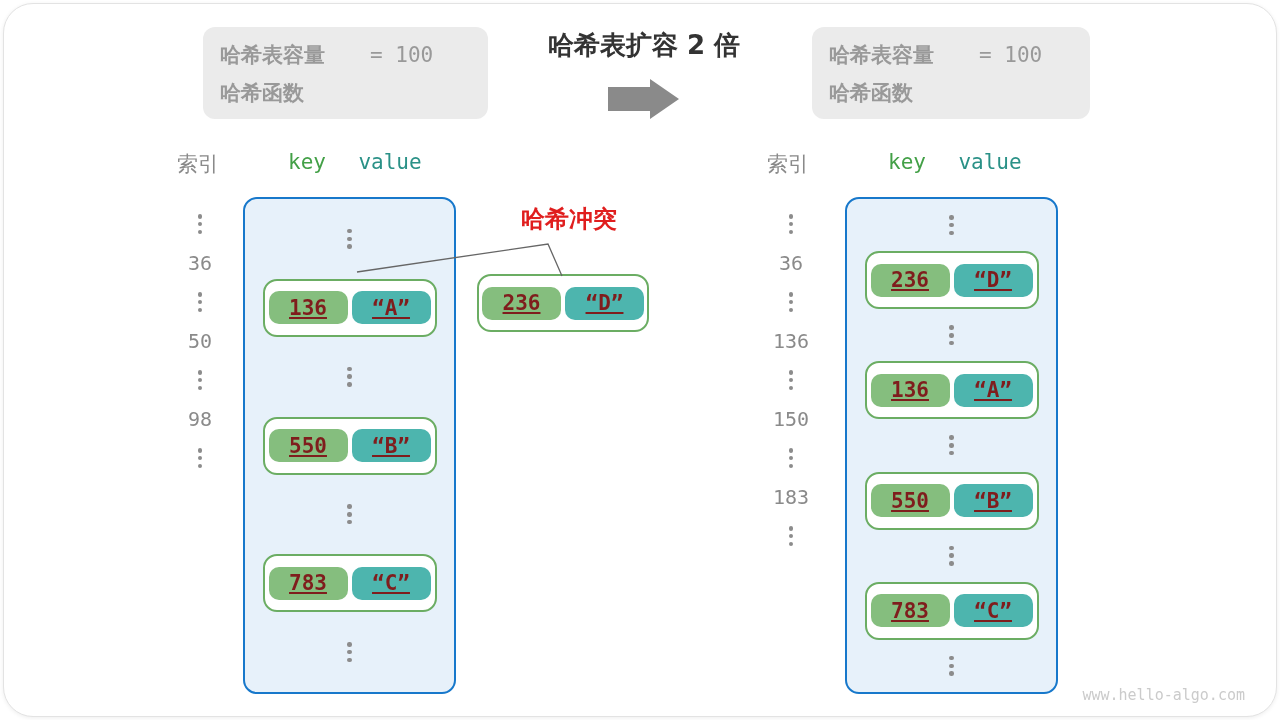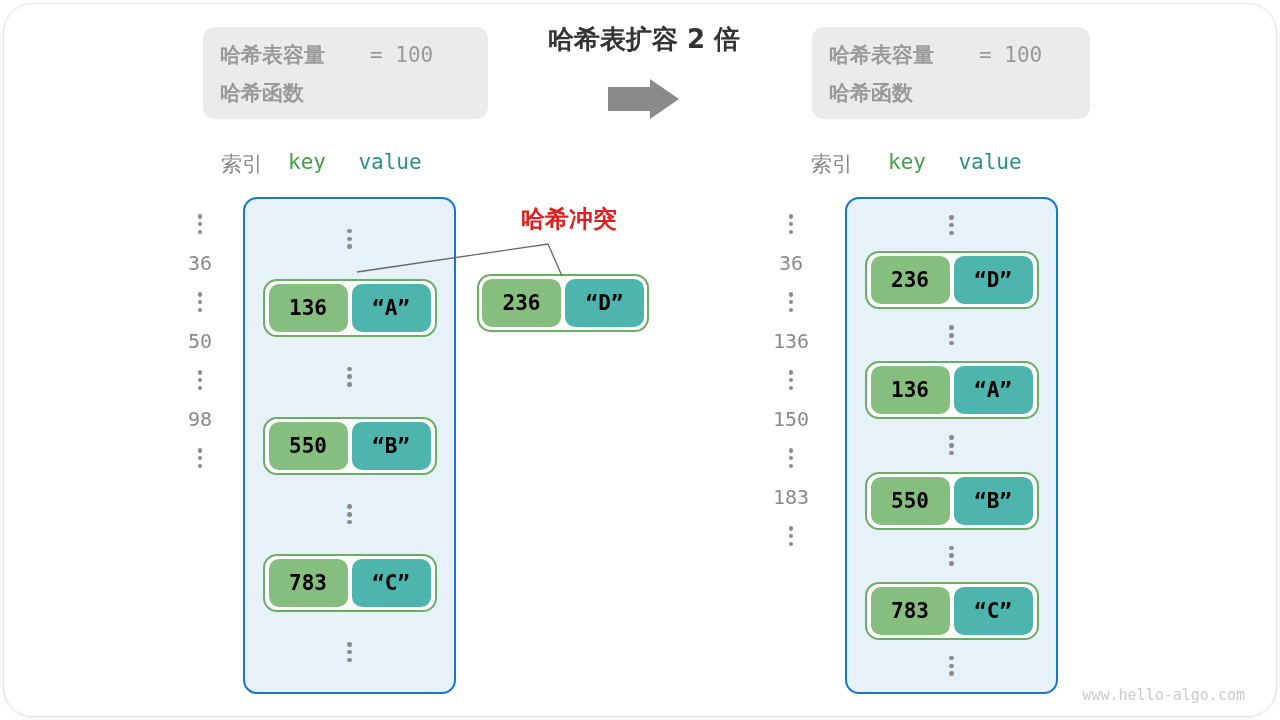--- a/index.html
+++ b/index.html
@@ -19,27 +19,27 @@
   
   .info-box{background:var(--info-bg);border-radius:12px;height:92px;top:27px;
             padding:9px 0 0 17px;color:var(--gray-text);font-size:21px;line-height:38px;}
   .info-left{left:203px;width:285px;}
   .info-right{left:812px;width:278px;}
   .info-line{display:flex;align-items:flex-end;white-space:nowrap;gap:36px;}
   .info-line .cjk{font-weight:bold;}
   .info-line .code{font-family:"DejaVu Sans Mono","Liberation Mono",monospace;margin-left:9px;}
 
   
-  .title{left:508px;top:22px;width:272px;text-align:center;font-size:26px;
+  .title{left:508px;top:28px;width:272px;text-align:center;font-size:26px;
          font-weight:bold;color:var(--title-dark);white-space:nowrap;}
   .arrow-svg{left:608px;top:78px;}
 
   
   .col-head{top:150px;transform:translateX(-50%);font-size:21px;white-space:nowrap;}
-  .head-index{color:var(--index-gray);margin-left:44px;}
+  .head-index{color:var(--index-gray);}
   .head-key{color:var(--header-key-green);font-family:"DejaVu Sans Mono","Liberation Mono",monospace;}
   .head-value{color:var(--header-value-teal);font-family:"DejaVu Sans Mono","Liberation Mono",monospace;}
 
   
   .htable{top:197px;width:213px;height:497px;background:var(--table-fill);
           border:2.5px solid var(--table-border);border-radius:14px;
           display:flex;flex-direction:column;justify-content:space-evenly;align-items:center;}
   .table-left{left:243px;}
   .table-right{left:845px;}
   .idx-col{top:212px;width:60px;height:497px;border:2.5px solid transparent;
@@ -50,23 +50,23 @@
   .idx-num{height:58px;display:flex;align-items:center;justify-content:center;
            font-family:"DejaVu Sans Mono","Liberation Mono",monospace;}
 
   
   .dots{height:20px;display:flex;flex-direction:column;justify-content:space-between;align-items:center;}
   .dots i{display:block;width:4.5px;height:4.5px;border-radius:50%;background:#8C8C8C;}
 
   
   .pair{width:174px;height:58px;background:#fff;border:2px solid var(--pair-border);
         border-radius:14px;display:flex;align-items:center;justify-content:center;gap:4px;flex:none;}
-  .cellbox{width:79px;height:48px;border-radius:10px;display:flex;align-items:center;
-           justify-content:center;color:#000000;font-weight:bold;font-size:21px;
-           font-family:"DejaVu Sans Mono","Liberation Mono",monospace;}
+  .cellbox{width:79px;height:33px;border-radius:10px;display:flex;align-items:center;
+           justify-content:center;color:#7f1d1d;font-weight:bold;font-size:21px;
+           font-family:"DejaVu Sans Mono","Liberation Mono",monospace;text-decoration:underline;}
   .kbox{background:var(--key-green);}
   .vbox{background:var(--value-teal);}
   .overflow-pair{left:477px;top:274px;width:172px;}
 
   
   .collision-label{left:545px;top:203px;transform:translateX(-50%);font-size:24px;
                    font-weight:bold;color:var(--collision-red);white-space:nowrap;margin-left:24px;}
   .lines-svg{left:0;top:0;pointer-events:none;}
 
   .watermark{right:35px;bottom:16px;font-size:15px;color:var(--watermark-gray);

